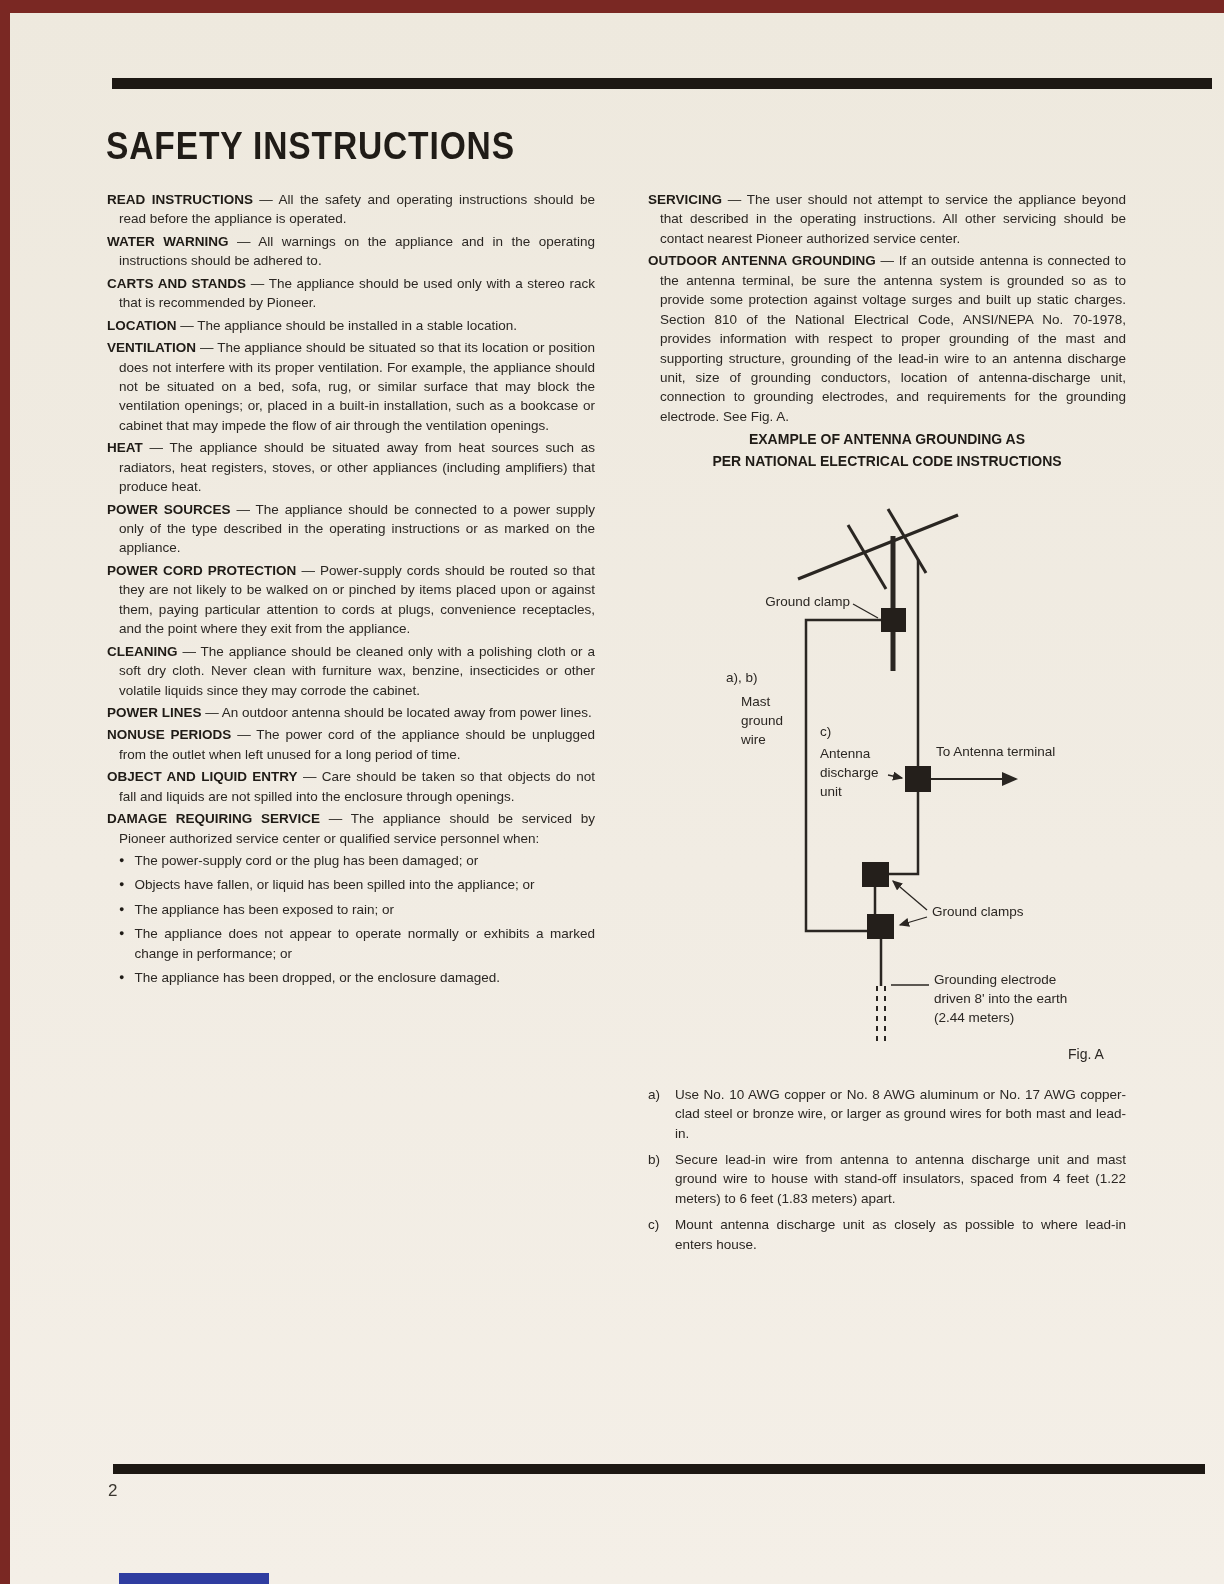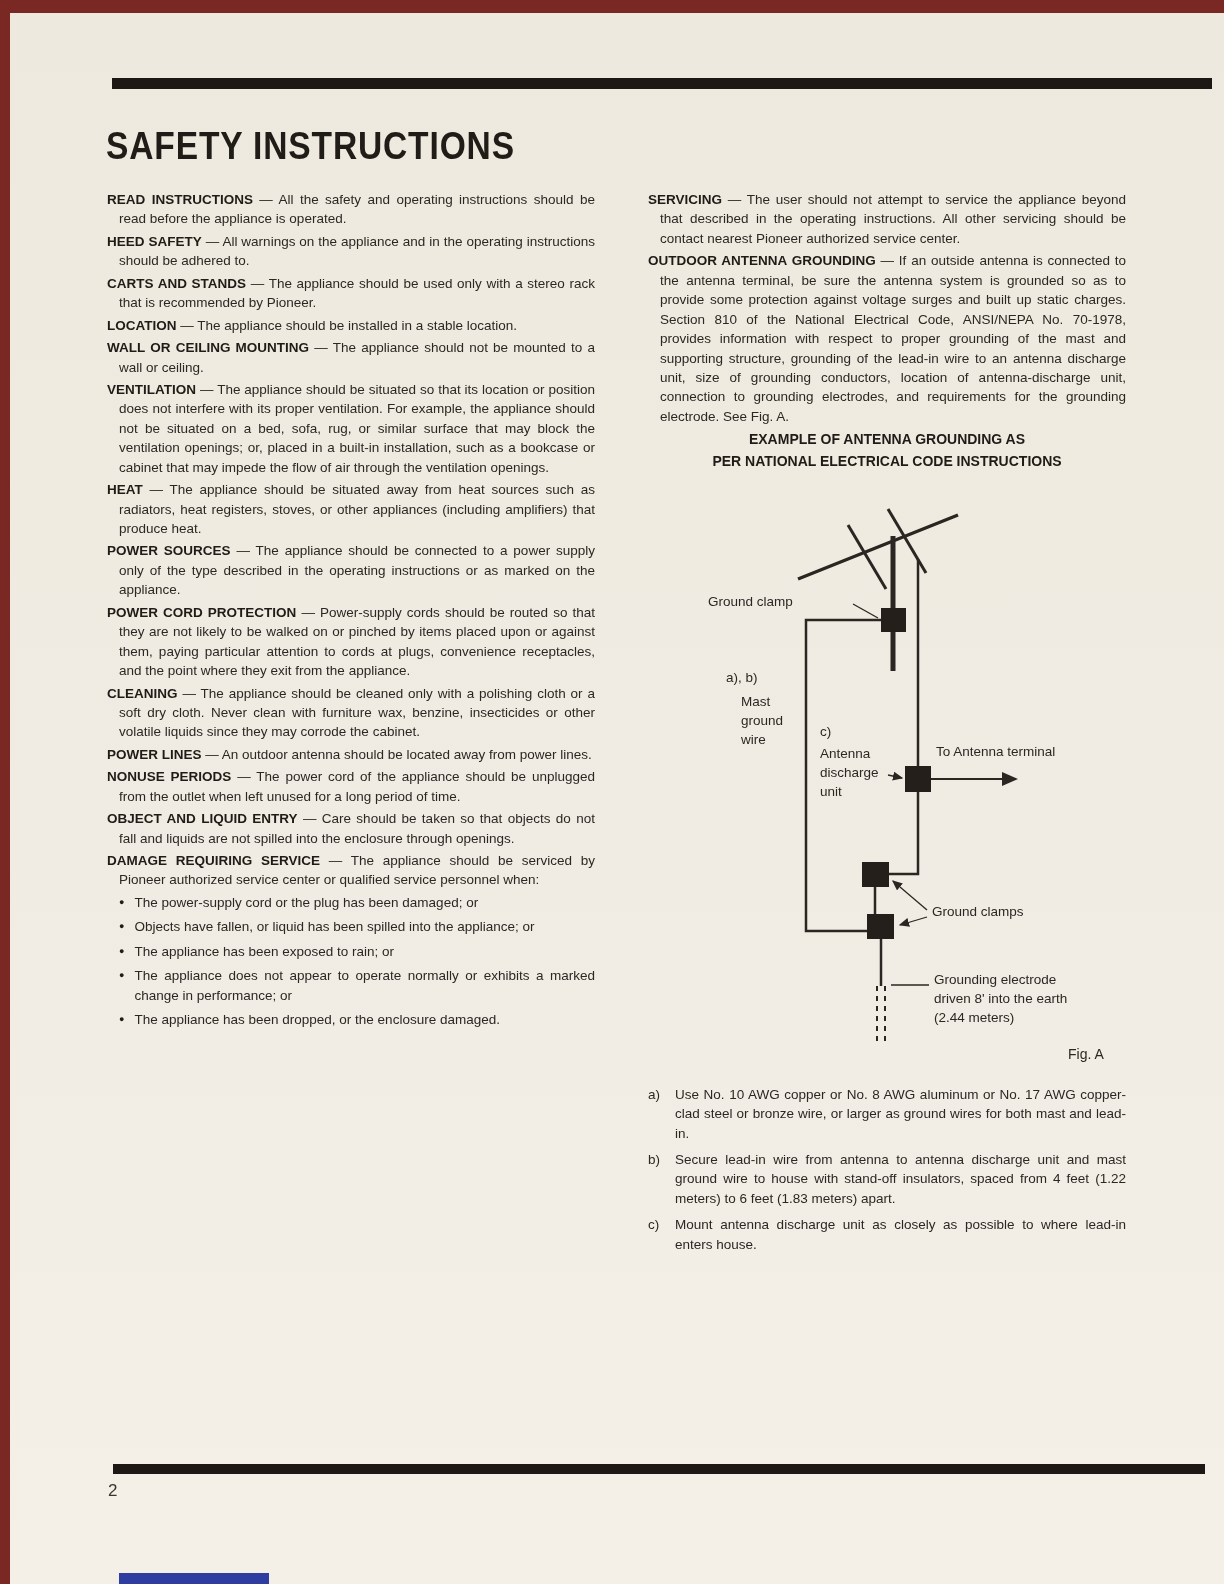--- a/index.html
+++ b/index.html
@@ -20,43 +20,42 @@
   .item{padding-left:12px;text-indent:-12px;margin-bottom:3px}
   .term{font-weight:bold;color:#1f1b16}
   .bullets{margin:3px 0 4px 12px}
   .bullet-row{display:flex;gap:10px;margin-bottom:5px;text-align:justify}
   .bullet-dot{font-size:9px;line-height:19px;flex:0 0 auto;color:#1f1b16}
   .bullet-text{flex:1}
   .fig-heading{text-align:center;font-weight:bold;font-size:14px;line-height:1.55;color:#1f1b16}
   .diagram{position:relative;width:482px;height:600px;margin-top:8px}
   .dsvg{position:absolute;left:0;top:0;width:482px;height:600px}
   .dlabel{position:absolute;font-size:13.5px;line-height:1.42;text-align:left;white-space:pre-line;color:#2b2723}
-  .dlabel.right{text-align:left}
+  .dlabel.right{text-align:right}
   .fig-caption{position:absolute;left:420px;top:563px;font-size:14px;color:#2b2723}
   .notes{margin-top:4px}
   .note{display:flex;gap:9px;margin-bottom:7px}
   .note-label{flex:0 0 18px}
   .note-text{flex:1;text-align:justify}
 </style>
 </head>
 <body>
 
 <div class="page">
   <div class="edge-top"></div>
   <div class="edge-left"></div>
   <div class="rule-top"></div>
 
   <div class="title">SAFETY INSTRUCTIONS</div>
 
   <div class="col col-left">
     <p class="item"><span class="term">READ INSTRUCTIONS</span><span> — All the safety and operating instructions should be read before the appliance is operated.</span></p>
-    <p class="item"><span class="term">HEED SAFETY</span><span> — All warnings on the appliance and in the operating instructions should be adhered to.</span></p>
+    <p class="item"><span class="term">WATER WARNING</span><span> — All warnings on the appliance and in the operating instructions should be adhered to.</span></p>
     <p class="item"><span class="term">CARTS AND STANDS</span><span> — The appliance should be used only with a stereo rack that is recommended by Pioneer.</span></p>
     <p class="item"><span class="term">LOCATION</span><span> — The appliance should be installed in a stable location.</span></p>
-    <p class="item"><span class="term">WALL OR CEILING MOUNTING</span><span> — The appliance should not be mounted to a wall or ceiling.</span></p>
     <p class="item"><span class="term">VENTILATION</span><span> — The appliance should be situated so that its location or position does not interfere with its proper ventilation. For example, the appliance should not be situated on a bed, sofa, rug, or similar surface that may block the ventilation openings; or, placed in a built-in installation, such as a bookcase or cabinet that may impede the flow of air through the ventilation openings.</span></p>
     <p class="item"><span class="term">HEAT</span><span> — The appliance should be situated away from heat sources such as radiators, heat registers, stoves, or other appliances (including amplifiers) that produce heat.</span></p>
     <p class="item"><span class="term">POWER SOURCES</span><span> — The appliance should be connected to a power supply only of the type described in the operating instructions or as marked on the appliance.</span></p>
     <p class="item"><span class="term">POWER CORD PROTECTION</span><span> — Power-supply cords should be routed so that they are not likely to be walked on or pinched by items placed upon or against them, paying particular attention to cords at plugs, convenience receptacles, and the point where they exit from the appliance.</span></p>
     <p class="item"><span class="term">CLEANING</span><span> — The appliance should be cleaned only with a polishing cloth or a soft dry cloth. Never clean with furniture wax, benzine, insecticides or other volatile liquids since they may corrode the cabinet.</span></p>
     <p class="item"><span class="term">POWER LINES</span><span> — An outdoor antenna should be located away from power lines.</span></p>
     <p class="item"><span class="term">NONUSE PERIODS</span><span> — The power cord of the appliance should be unplugged from the outlet when left unused for a long period of time.</span></p>
     <p class="item"><span class="term">OBJECT AND LIQUID ENTRY</span><span> — Care should be taken so that objects do not fall and liquids are not spilled into the enclosure through openings.</span></p>
     <p class="item"><span class="term">DAMAGE REQUIRING SERVICE</span><span> — The appliance should be serviced by Pioneer authorized service center or qualified service personnel when:</span></p>
     <div class="bullets">

